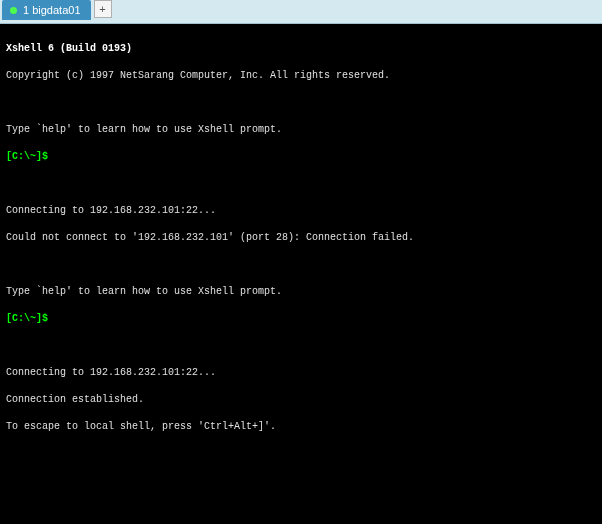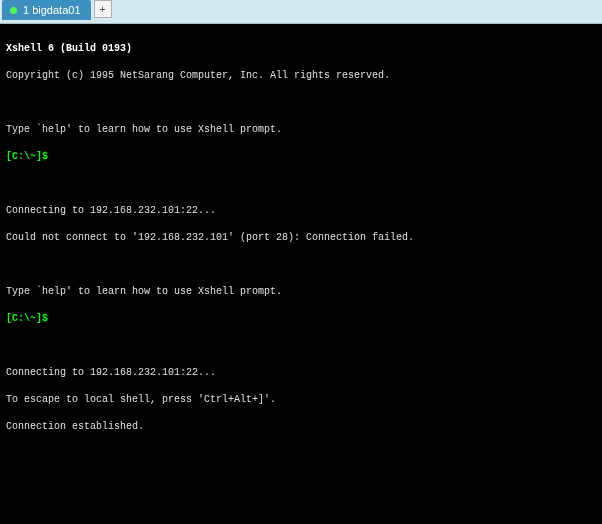--- a/index.html
+++ b/index.html
@@ -74,34 +74,34 @@
     <span class="tab-status"></span>
     <span>1 bigdata01</span>
   </div>
   <div class="newtab">
     <span>+</span>
   </div>
 </div>
 
 <div class="terminal">
 <div class="line bold">Xshell 6 (Build 0193)</div>
-<div class="line">Copyright (c) 1995 NetSarang Computer, Inc. All rights reserved.</div>
+<div class="line">Copyright (c) 1997 NetSarang Computer, Inc. All rights reserved.</div>
 <div class="line"> </div>
 <div class="line">Type `help' to learn how to use Xshell prompt.</div>
 <div class="line"><span class="prompt-green">[C:\~]$</span> </div>
 <div class="line"> </div>
 <div class="line">Connecting to 192.168.232.101:22...</div>
 <div class="line">Could not connect to '192.168.232.101' (port 28): Connection failed.</div>
 <div class="line"> </div>
 <div class="line">Type `help' to learn how to use Xshell prompt.</div>
 <div class="line"><span class="prompt-green">[C:\~]$</span> </div>
 <div class="line"> </div>
 <div class="line">Connecting to 192.168.232.101:22...</div>
+<div class="line">Connection established.</div>
 <div class="line">To escape to local shell, press 'Ctrl+Alt+]'.</div>
-<div class="line">Connection established.</div>
 
 
 
 
 
 
 
 
 
 

